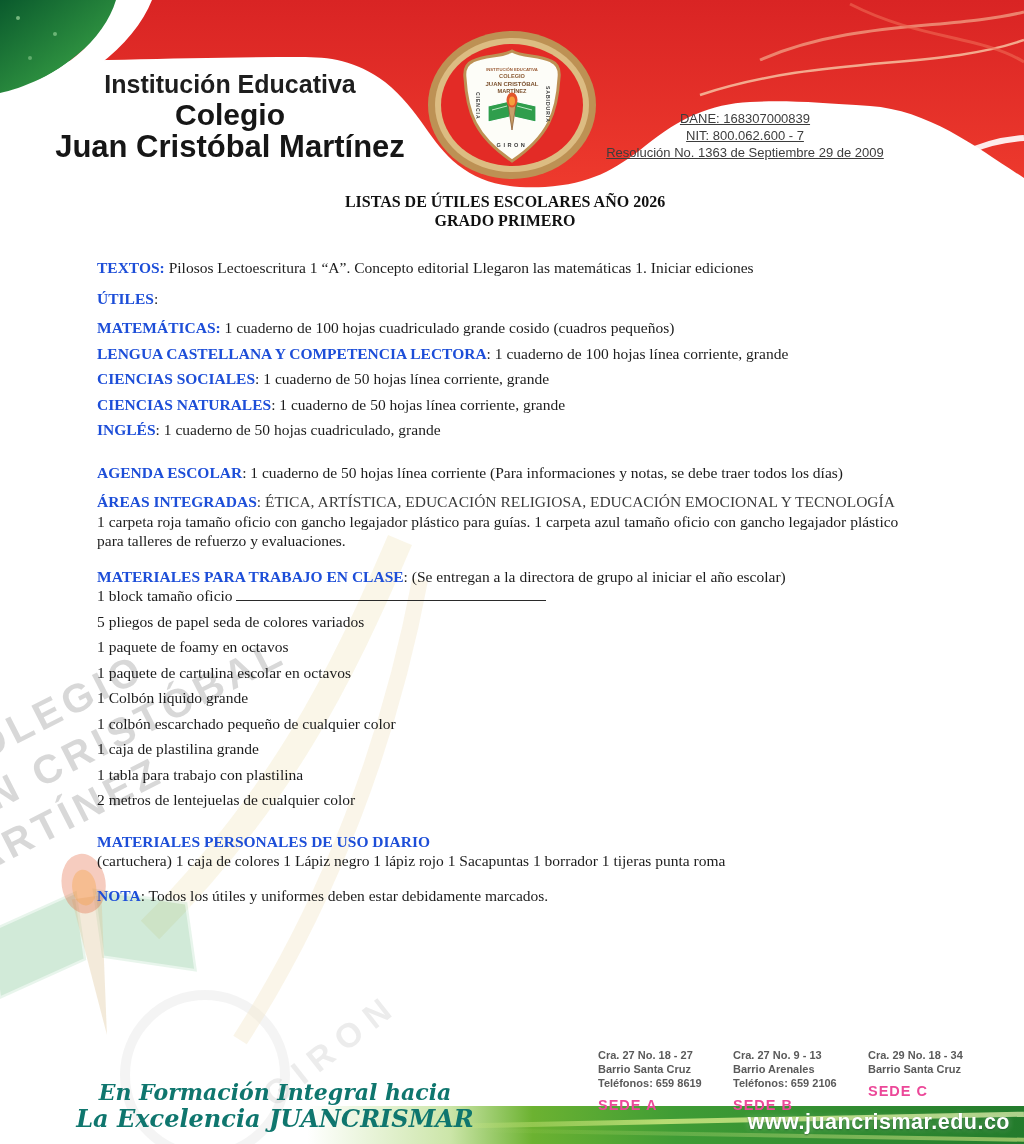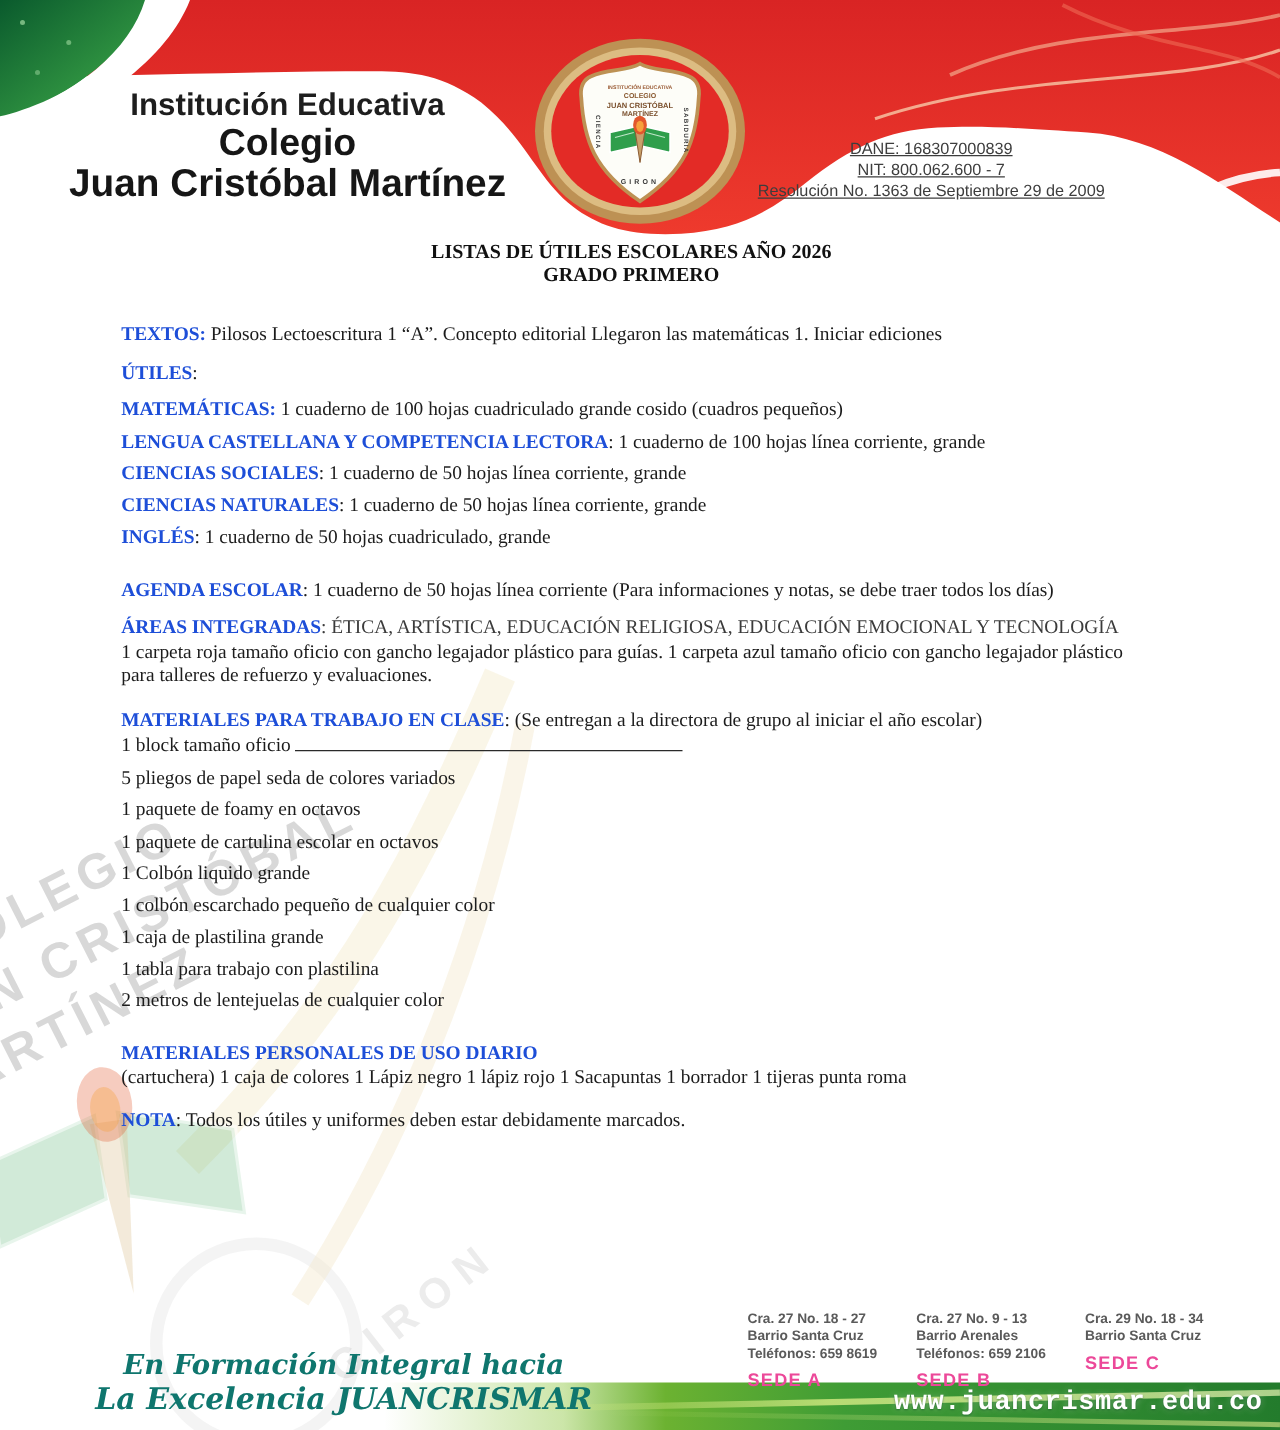--- a/index.html
+++ b/index.html
@@ -69,21 +69,21 @@
   .sede .nm{margin-top:7px;font-size:14.5px;font-weight:700;color:#ec4899;letter-spacing:1px;}
   .band{position:absolute;left:0;top:1106px;width:1024px;height:38px;z-index:1;
         background:linear-gradient(90deg, rgba(141,198,63,0) 30%, rgba(141,198,63,0.45) 44%,
                    #6cb231 52%, #3f9c35 66%, #237b2c 100%);}
   .band-streak1{position:absolute;left:420px;top:12px;width:604px;height:5px;
         background:linear-gradient(90deg, rgba(207,232,122,0), rgba(213,235,130,.8) 40%, rgba(233,245,180,.7));
         transform:rotate(-1.2deg);}
   .band-streak2{position:absolute;left:480px;top:27px;width:544px;height:4px;
         background:linear-gradient(90deg, rgba(255,255,160,0), rgba(226,240,140,.6));transform:rotate(1deg);}
   .website{position:absolute;right:14px;top:1110px;z-index:2;
-           font-family:Liberation Mono, monospace;font-weight:700;font-size:21.5px;color:#fff;
+           font-family:Liberation Sans, sans-serif;font-weight:700;font-size:21.5px;color:#fff;
            text-shadow:0 1px 2px rgba(0,70,20,.55), 0 0 6px rgba(255,255,255,.35);letter-spacing:.5px;}
 </style>
 </head>
 <body>
 
 <div class="page">
 
   <svg class="header-svg" width="1024" height="200" viewBox="0 0 1024 200">
     <defs>
       <linearGradient id="redg" x1="0" y1="0" x2="0" y2="1">

